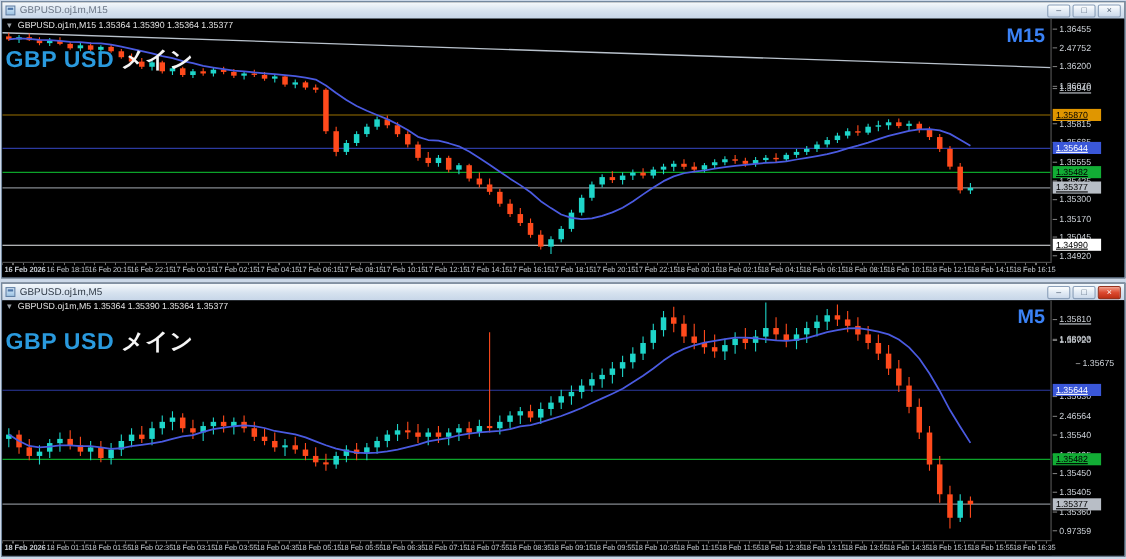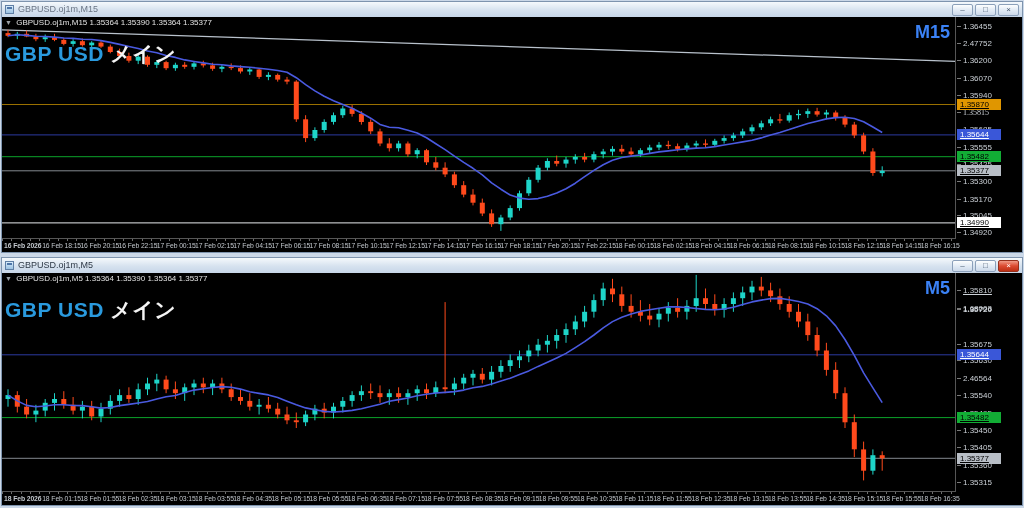--- a/index.html
+++ b/index.html
@@ -256,22 +256,22 @@
           <rect x="868.4" y="134.5" width="5" height="21.5" fill="#ff4a1c"></rect>
           <line x1="880.2" y1="149.3" x2="880.2" y2="159.4" stroke="#1ed5c9" stroke-width="1"></line>
           <rect x="877.7" y="153.8" width="5" height="2.3" fill="#1ed5c9"></rect>
           <polyline points="6.0,18.8 15.3,17.8 24.6,18.4 33.9,19.3 43.2,19.5 52.5,20.1 61.8,21.0 71.1,21.4 80.4,22.2 89.7,22.5 99.0,23.6 108.3,25.4 117.6,27.4 126.9,29.5 136.2,31.5 145.5,34.0 154.8,35.8 164.1,38.5 173.4,40.4 182.7,42.9 192.0,44.5 201.3,45.9 210.6,47.2 219.9,47.8 229.2,48.9 238.5,49.6 247.8,50.3 257.1,51.2 266.4,52.2 275.7,53.5 285.0,55.3 294.3,60.7 303.6,67.6 312.9,73.9 322.2,79.3 331.5,83.7 340.8,87.6 350.1,91.3 359.4,96.0 368.7,101.2 378.0,107.4 387.3,110.3 396.6,110.8 405.9,113.2 415.2,116.0 424.5,120.8 433.8,126.7 443.1,132.7 452.4,139.1 461.7,145.4 471.0,151.3 480.3,157.8 489.6,165.9 498.9,172.2 508.2,178.0 517.5,181.1 526.8,182.3 536.1,181.6 545.4,179.2 554.7,176.1 564.0,171.8 573.3,166.2 582.6,159.7 591.9,153.4 601.2,147.7 610.5,143.3 619.8,140.5 629.1,139.1 638.4,138.0 647.7,136.4 657.0,134.9 666.3,133.9 675.6,132.8 684.9,131.9 694.2,131.1 703.5,130.7 712.8,129.6 722.1,128.0 731.4,126.5 740.7,124.9 750.0,123.2 759.3,120.9 768.6,117.9 777.9,115.4 787.2,112.6 796.5,109.5 805.8,106.6 815.1,104.2 824.4,101.9 833.7,100.6 843.0,100.3 852.3,101.5 861.6,104.7 870.9,110.0 880.2,115.5" fill="none" stroke="#4a5ae0" stroke-width="1.6" stroke-linejoin="round"></polyline>
         </svg>
       <div class="scale">
           <div class="ytick" style="top: 4.74545px;">1.36455</div>
           <div class="ytick" style="top: 21.5636px;">2.47752</div>
           <div class="ytick" style="top: 39.0545px;">1.36200</div>
           <div class="ytick" style="top: 56.5455px;">1.36070</div>
-          <div class="ytick" style="top: 74px; text-decoration: underline;">1.35940</div>
-          <div class="ytick" style="top: 90.8545px; font-family: Liberation Serif, serif;">1.35815</div>
+          <div class="ytick" style="top: 59px; text-decoration: underline;">1.35940</div>
+          <div class="ytick" style="top: 90.8545px;">1.35815</div>
           <div class="ytick" style="top: 108.345px;">1.35685</div>
           <div class="ytick" style="top: 125.836px;">1.35555</div>
           <div class="ytick" style="top: 143.327px;">1.35425</div>
           <div class="ytick" style="top: 160.145px;">1.35300</div>
           <div class="ytick" style="top: 177.636px;">1.35170</div>
           <div class="ytick" style="top: 194.455px;">1.35045</div>
           <div class="ytick" style="top: 211.273px;">1.34920</div>
           <div class="plabel" style="top: 81.9545px; background: rgb(224, 150, 0); color: rgb(0, 0, 0);">1.35870</div>
           <div class="plabel" style="top: 112.362px; background: rgb(58, 87, 216); color: rgb(255, 255, 255);">1.35644</div>
           <div class="plabel" style="top: 134.158px; background: rgb(18, 173, 53); color: rgb(0, 0, 0);">1.35482</div>
@@ -521,30 +521,30 @@
           <rect x="859.1" y="176.4" width="5" height="21.3" fill="#ff4a1c"></rect>
           <line x1="870.9000000000001" y1="176.4" x2="870.9000000000001" y2="201.6" stroke="#1ed5c9" stroke-width="1"></line>
           <rect x="868.4" y="182.2" width="5" height="15.5" fill="#1ed5c9"></rect>
           <line x1="880.2" y1="178.3" x2="880.2" y2="197.7" stroke="#ff4a1c" stroke-width="1"></line>
           <rect x="877.7" y="182.2" width="5" height="3.1" fill="#ff4a1c"></rect>
           <polyline points="6.0,122.1 15.3,127.9 24.6,132.4 33.9,133.7 43.2,133.0 52.5,131.8 61.8,131.8 71.1,132.5 80.4,132.6 89.7,133.7 99.0,135.1 108.3,134.5 117.6,132.6 126.9,131.4 136.2,130.0 145.5,128.5 154.8,126.0 164.1,123.8 173.4,122.5 182.7,119.6 192.0,117.1 201.3,115.7 210.6,114.5 219.9,113.6 229.2,114.3 238.5,116.1 247.8,118.8 257.1,120.4 266.4,121.9 275.7,124.6 285.0,128.3 294.3,131.8 303.6,134.9 312.9,136.8 322.2,138.4 331.5,139.0 340.8,138.4 350.1,137.4 359.4,135.7 368.7,133.5 378.0,131.2 387.3,128.3 396.6,126.6 405.9,125.0 415.2,122.7 424.5,121.3 433.8,120.0 443.1,119.4 452.4,118.6 461.7,117.1 471.0,114.7 480.3,113.4 489.6,110.9 498.9,108.1 508.2,105.2 517.5,101.6 526.8,97.9 536.1,93.4 545.4,89.2 554.7,84.9 564.0,80.4 573.3,74.6 582.6,68.6 591.9,62.0 601.2,54.8 610.5,48.6 619.8,44.2 629.1,40.9 638.4,38.4 647.7,36.8 657.0,35.3 666.3,33.9 675.6,33.9 684.9,34.5 694.2,35.5 703.5,36.4 712.8,36.8 722.1,36.0 731.4,34.3 740.7,31.6 750.0,28.9 759.3,27.1 768.6,25.6 777.9,25.4 787.2,26.7 796.5,28.5 805.8,31.0 815.1,35.7 824.4,42.8 833.7,52.9 843.0,66.5 852.3,82.4 861.6,99.8 870.9,114.9 880.2,129.6" fill="none" stroke="#4a5ae0" stroke-width="1.6" stroke-linejoin="round"></polyline>
         </svg>
       <div class="scale">
           <div class="ytick" style="top: 13.4425px; text-decoration: underline;">1.35810</div>
           <div class="ytick" style="top: 30.885px;">1.68003</div>
-          <div class="ytick" style="top: 32px; font-weight: bold;">1.35720</div>
-          <div class="ytick" style="top: 67px;">1.35675</div>
+          <div class="ytick" style="top: 32px;">1.35720</div>
+          <div class="ytick" style="top: 53px; margin-left: 21px;">1.35675</div>
           <div class="ytick" style="top: 83.2124px;">1.35630</div>
           <div class="ytick" style="top: 100.655px;">2.46564</div>
           <div class="ytick" style="top: 118.097px;">1.35540</div>
           <div class="ytick" style="top: 135.54px;">1.35495</div>
           <div class="ytick" style="top: 152.982px; text-align: center;">1.35450</div>
           <div class="ytick" style="top: 170.425px;">1.35405</div>
           <div class="ytick" style="top: 187.867px;">1.35360</div>
-          <div class="ytick" style="top: 205.31px;">1.35315</div>
+          <div class="ytick" style="top: 205.31px;">0.97359</div>
           <div class="plabel" style="top: 76.2858px; background: rgb(58, 87, 216); color: rgb(255, 255, 255);">1.35644</div>
           <div class="plabel" style="top: 139.079px; background: rgb(18, 173, 53); color: rgb(0, 0, 0);">1.35482</div>
           <div class="plabel" style="top: 179.778px; background: rgb(184, 190, 198); color: rgb(0, 0, 0);">1.35377</div>
         </div>
       <div class="taxis">
           <div class="xtick first" style="left: 2px;">18 Feb 2026</div>
           <div class="xtick" style="left: 40.2px;">18 Feb 01:15</div>
           <div class="xtick" style="left: 78.4px;">18 Feb 01:55</div>
           <div class="xtick" style="left: 116.6px;">18 Feb 02:35</div>
           <div class="xtick" style="left: 154.8px;">18 Feb 03:15</div>

